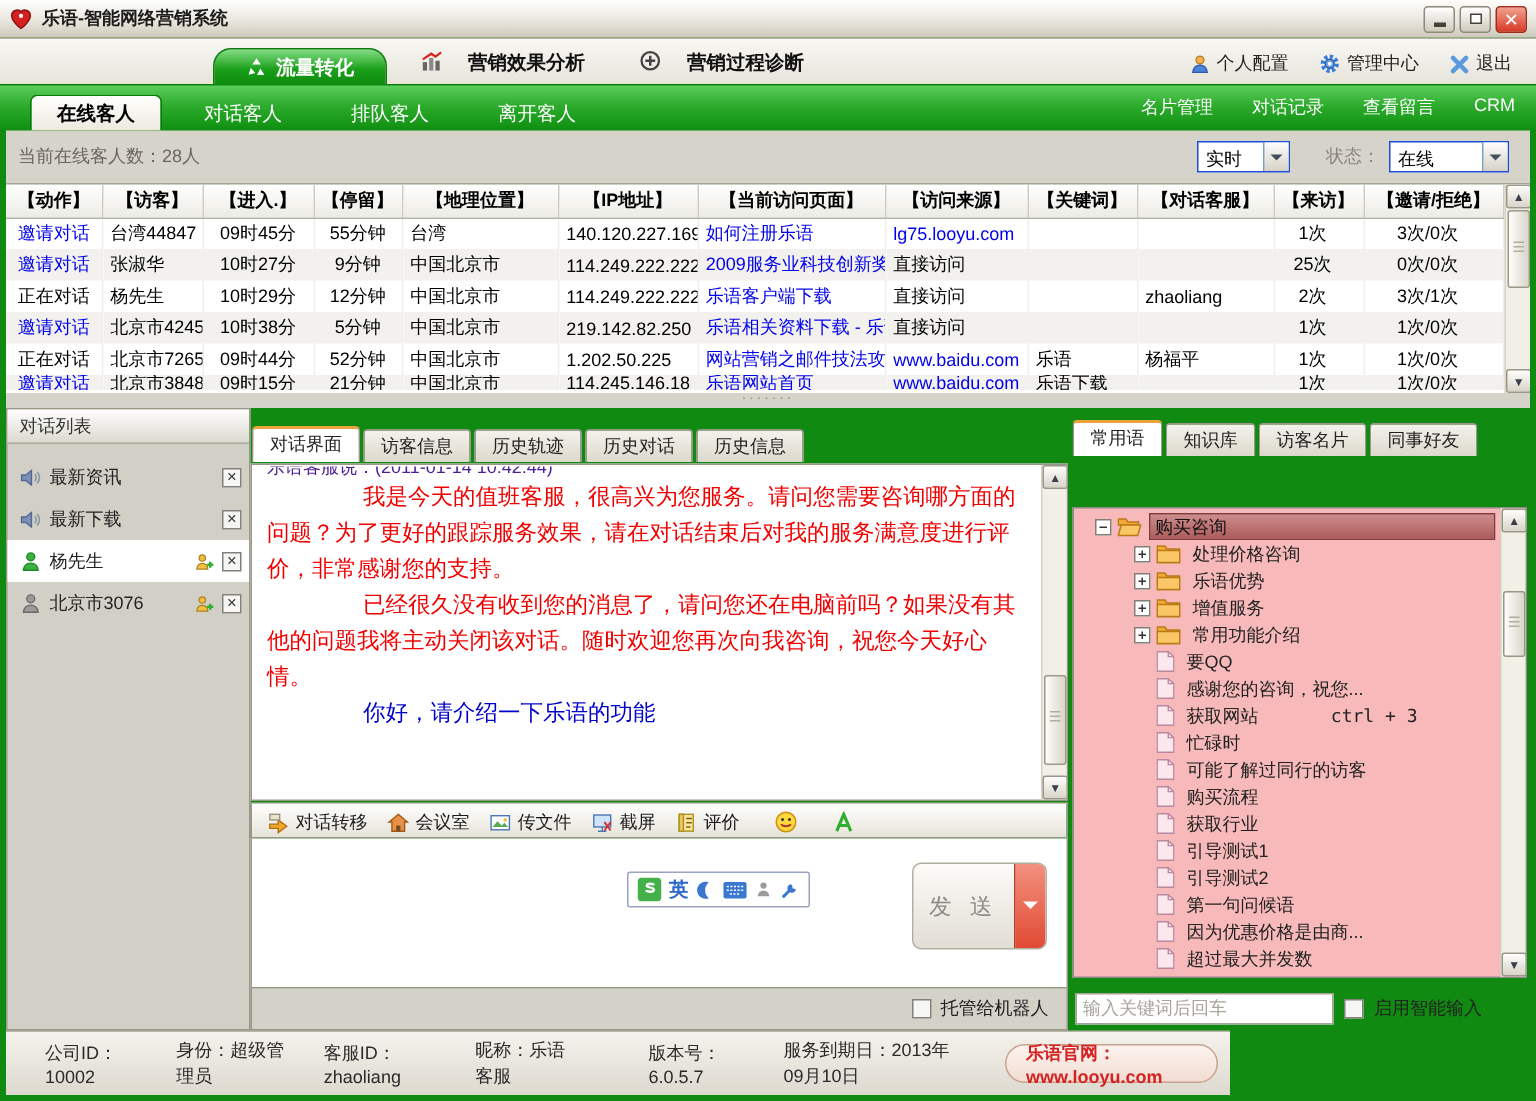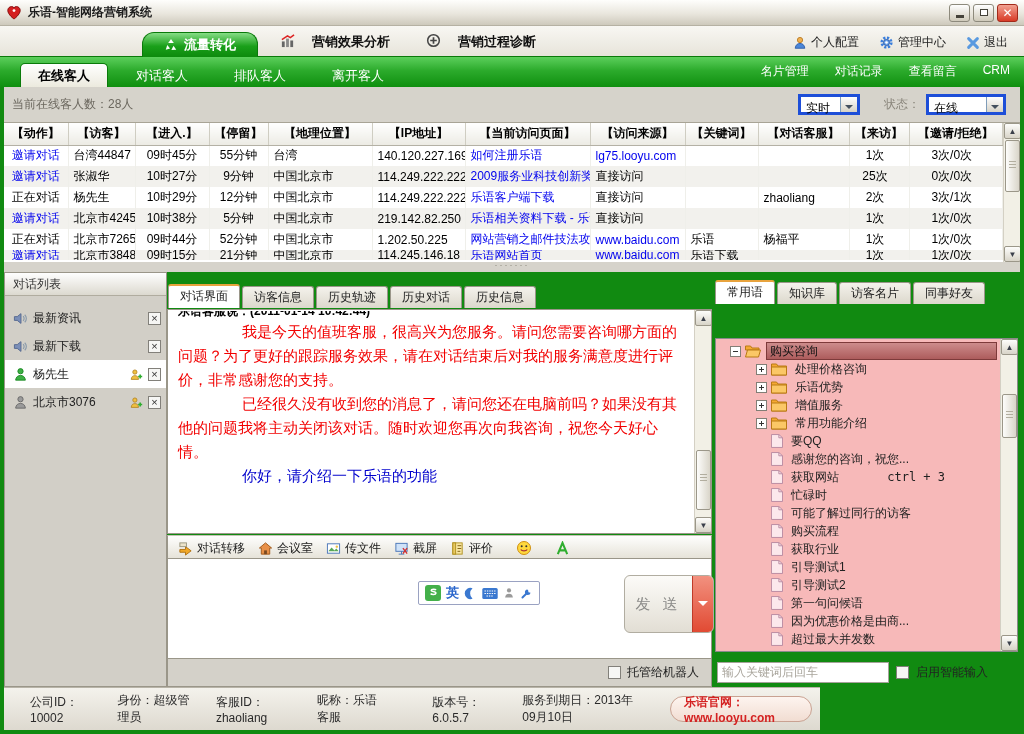--- a/index.html
+++ b/index.html
@@ -28,21 +28,21 @@
   .greenbar{position:absolute;top:57px;left:0;width:1024px;height:30px;background:linear-gradient(#5ccf5c,#2cab2c 45%,#0f8f0f);}
   .vtabs{position:absolute;left:20px;bottom:0;display:flex;align-items:flex-end;gap:10px}
   .vtab{width:88px;height:22px;line-height:22px;text-align:center;color:#fff;font-size:13px}
   .vtab.active{background:linear-gradient(#ffffff,#eceade);color:#000;font-weight:bold;border:1px solid #0a7a0a;border-bottom:none;border-radius:5px 5px 0 0;height:24px;line-height:23px}
   .vlinks{position:absolute;right:14px;bottom:7px;display:flex;gap:26px;color:#fff}
   .vlink{color:#fff}
 
   
   .inforow{position:absolute;top:87px;left:4px;width:1016px;height:36px;background:#d6d3cb;border-bottom:1px solid #a8a496;display:flex;align-items:center;padding:0 14px 0 8px;color:#6b675e}
   .inforow .spacer{flex:1}
-  .xpsel{height:21px;background:#fff;border:3px solid #1d4ed8;display:flex;align-items:stretch;color:#000}
+  .xpsel{height:21px;background:#fff;border:1px solid #1d4ed8;display:flex;align-items:stretch;color:#000}
   .xpsel .txt{padding:3px 4px 0 5px}
   .xpsel .dd{width:17px;margin-left:auto;background:linear-gradient(#fefefe,#d6d2c6);border-left:1px solid #7f9db9;position:relative}
   .xpsel .dd::after{content:"";position:absolute;left:4px;top:8px;border:4px solid transparent;border-top-color:#44505e}
   .statuslabel{color:#8a867c;margin:0 6px 0 24px}
 
   
   .tablewrap{position:absolute;top:123px;left:4px;width:1016px;height:139px;background:#ffffff;overflow:hidden}
   table{border-collapse:collapse;table-layout:fixed;width:999px}
   th{height:22px;background:linear-gradient(#ffffff,#ecebe4);border-right:1px solid #cfcdc2;border-bottom:1px solid #b4b1a5;font-size:12px;font-weight:bold;color:#000;white-space:nowrap;overflow:hidden}
   td{height:21px;padding:0 5px;border-right:1px solid #efefea;white-space:nowrap;overflow:hidden;font-size:12px;color:#000}
@@ -66,35 +66,35 @@
   .lp-item.sel{background:#fff}
   .lp-item .lbl{flex:1;white-space:nowrap;overflow:hidden}
   .cbx{width:13px;height:13px;border:1px solid #82807a;background:#f6f6f4;color:#333;font-size:11px;line-height:11px;text-align:center;flex:none}
 
   
   .midpanel{position:absolute;left:167px;top:272px;width:545px;height:415px}
   .tabstrip{position:absolute;top:14px;left:1px;display:flex;gap:2px}
   .tab{padding:0 11px;height:22px;line-height:21px;background:linear-gradient(#f4f2ec,#dcd8cc);border:1px solid #9a9689;border-bottom:none;border-radius:3px 3px 0 0;color:#222}
   .tab.active{background:#fff;height:24px;margin-top:-2px;border-top:2px solid #e8a33d}
   .chatarea{position:absolute;top:37px;left:0;width:545px;height:225px;background:#fff;border:1px solid #9a9689;padding:1px 26px 0 10px;overflow:hidden}
-  .clipline{height:9px;overflow:hidden;color:#000000;font-weight:bold}
+  .clipline{height:9px;overflow:hidden;color:#4c1d95;font-weight:normal}
   .clipline span{display:block;transform:translateY(-8px)}
   .msg-head{color:#0000cc;font-weight:bold;line-height:19px}
   .msg-head .time{color:#8b8000;font-weight:normal;font-family:"DejaVu Sans Mono",monospace;margin-left:4px}
   .msg-body{font-size:15px;line-height:24px;text-indent:64px}
   .msg-body.agent{color:#f20000}
   .msg-body.visitor{color:#0000cc}
   .chatscroll{top:38px;right:1px;height:223px}
   .toolbar{position:absolute;top:263px;left:0;width:545px;height:24px;background:linear-gradient(#fefefd,#e6e3d9);border:1px solid #9a9689;border-top:1px solid #c6c2b6;display:flex;align-items:flex-end;gap:3px;padding:0 5px}
   .tbtn{display:flex;align-items:center;gap:4px;height:20px;padding:0 5px;color:#1a1a1a}
   .tbtn.iconly{margin-left:10px}
   .inputarea{position:absolute;top:287px;left:0;width:545px;height:100px;background:#fff;border:1px solid #9a9689;border-top:none}
   .imebar{position:absolute;left:250px;top:22px;height:24px;display:flex;align-items:center;gap:5px;padding:0 6px;background:#fff;border:1px solid #9aa2c2;border-radius:2px}
   .ime-eng{color:#2a66cc;font-weight:bold;font-size:13px}
-  .sendbtn{position:absolute;left:456px;top:16px;width:90px;height:58px;display:flex;border:1px solid #b1ada1;border-radius:6px;overflow:hidden;background:linear-gradient(#fcfbf8,#e2ded4)}
+  .sendbtn{position:absolute;left:440px;top:16px;width:90px;height:58px;display:flex;border:1px solid #b1ada1;border-radius:6px;overflow:hidden;background:linear-gradient(#fcfbf8,#e2ded4)}
   .send-main{flex:1;display:flex;align-items:center;justify-content:center;color:#8a8a88;font-size:15px;letter-spacing:4px}
   .send-dd{width:21px;background:linear-gradient(#f2917f,#e14a33);border-left:1px solid #c03a28;position:relative}
   .send-dd::after{content:"";position:absolute;left:5px;top:25px;border:5px solid transparent;border-top-color:#fff}
   .midbottom{position:absolute;top:387px;left:0;width:545px;height:28px;background:#d4d1c9;border:1px solid #9a9689;border-top:none;display:flex;align-items:center;justify-content:flex-end;gap:6px;padding-right:12px}
 
   
   .rightpanel{position:absolute;left:713px;top:272px;width:307px;height:415px}
   .rtabs{position:absolute;top:10px;left:2px;display:flex;gap:2px}
   .searchrow{position:absolute;top:37px;left:0;width:307px;height:28px;display:flex;align-items:center;gap:6px;padding:0 5px}
   .searchrow input{width:116px;height:20px;border:1px solid #a5a29a;padding:0 4px;font:12px "Liberation Sans","DejaVu Sans",sans-serif;color:#333}

